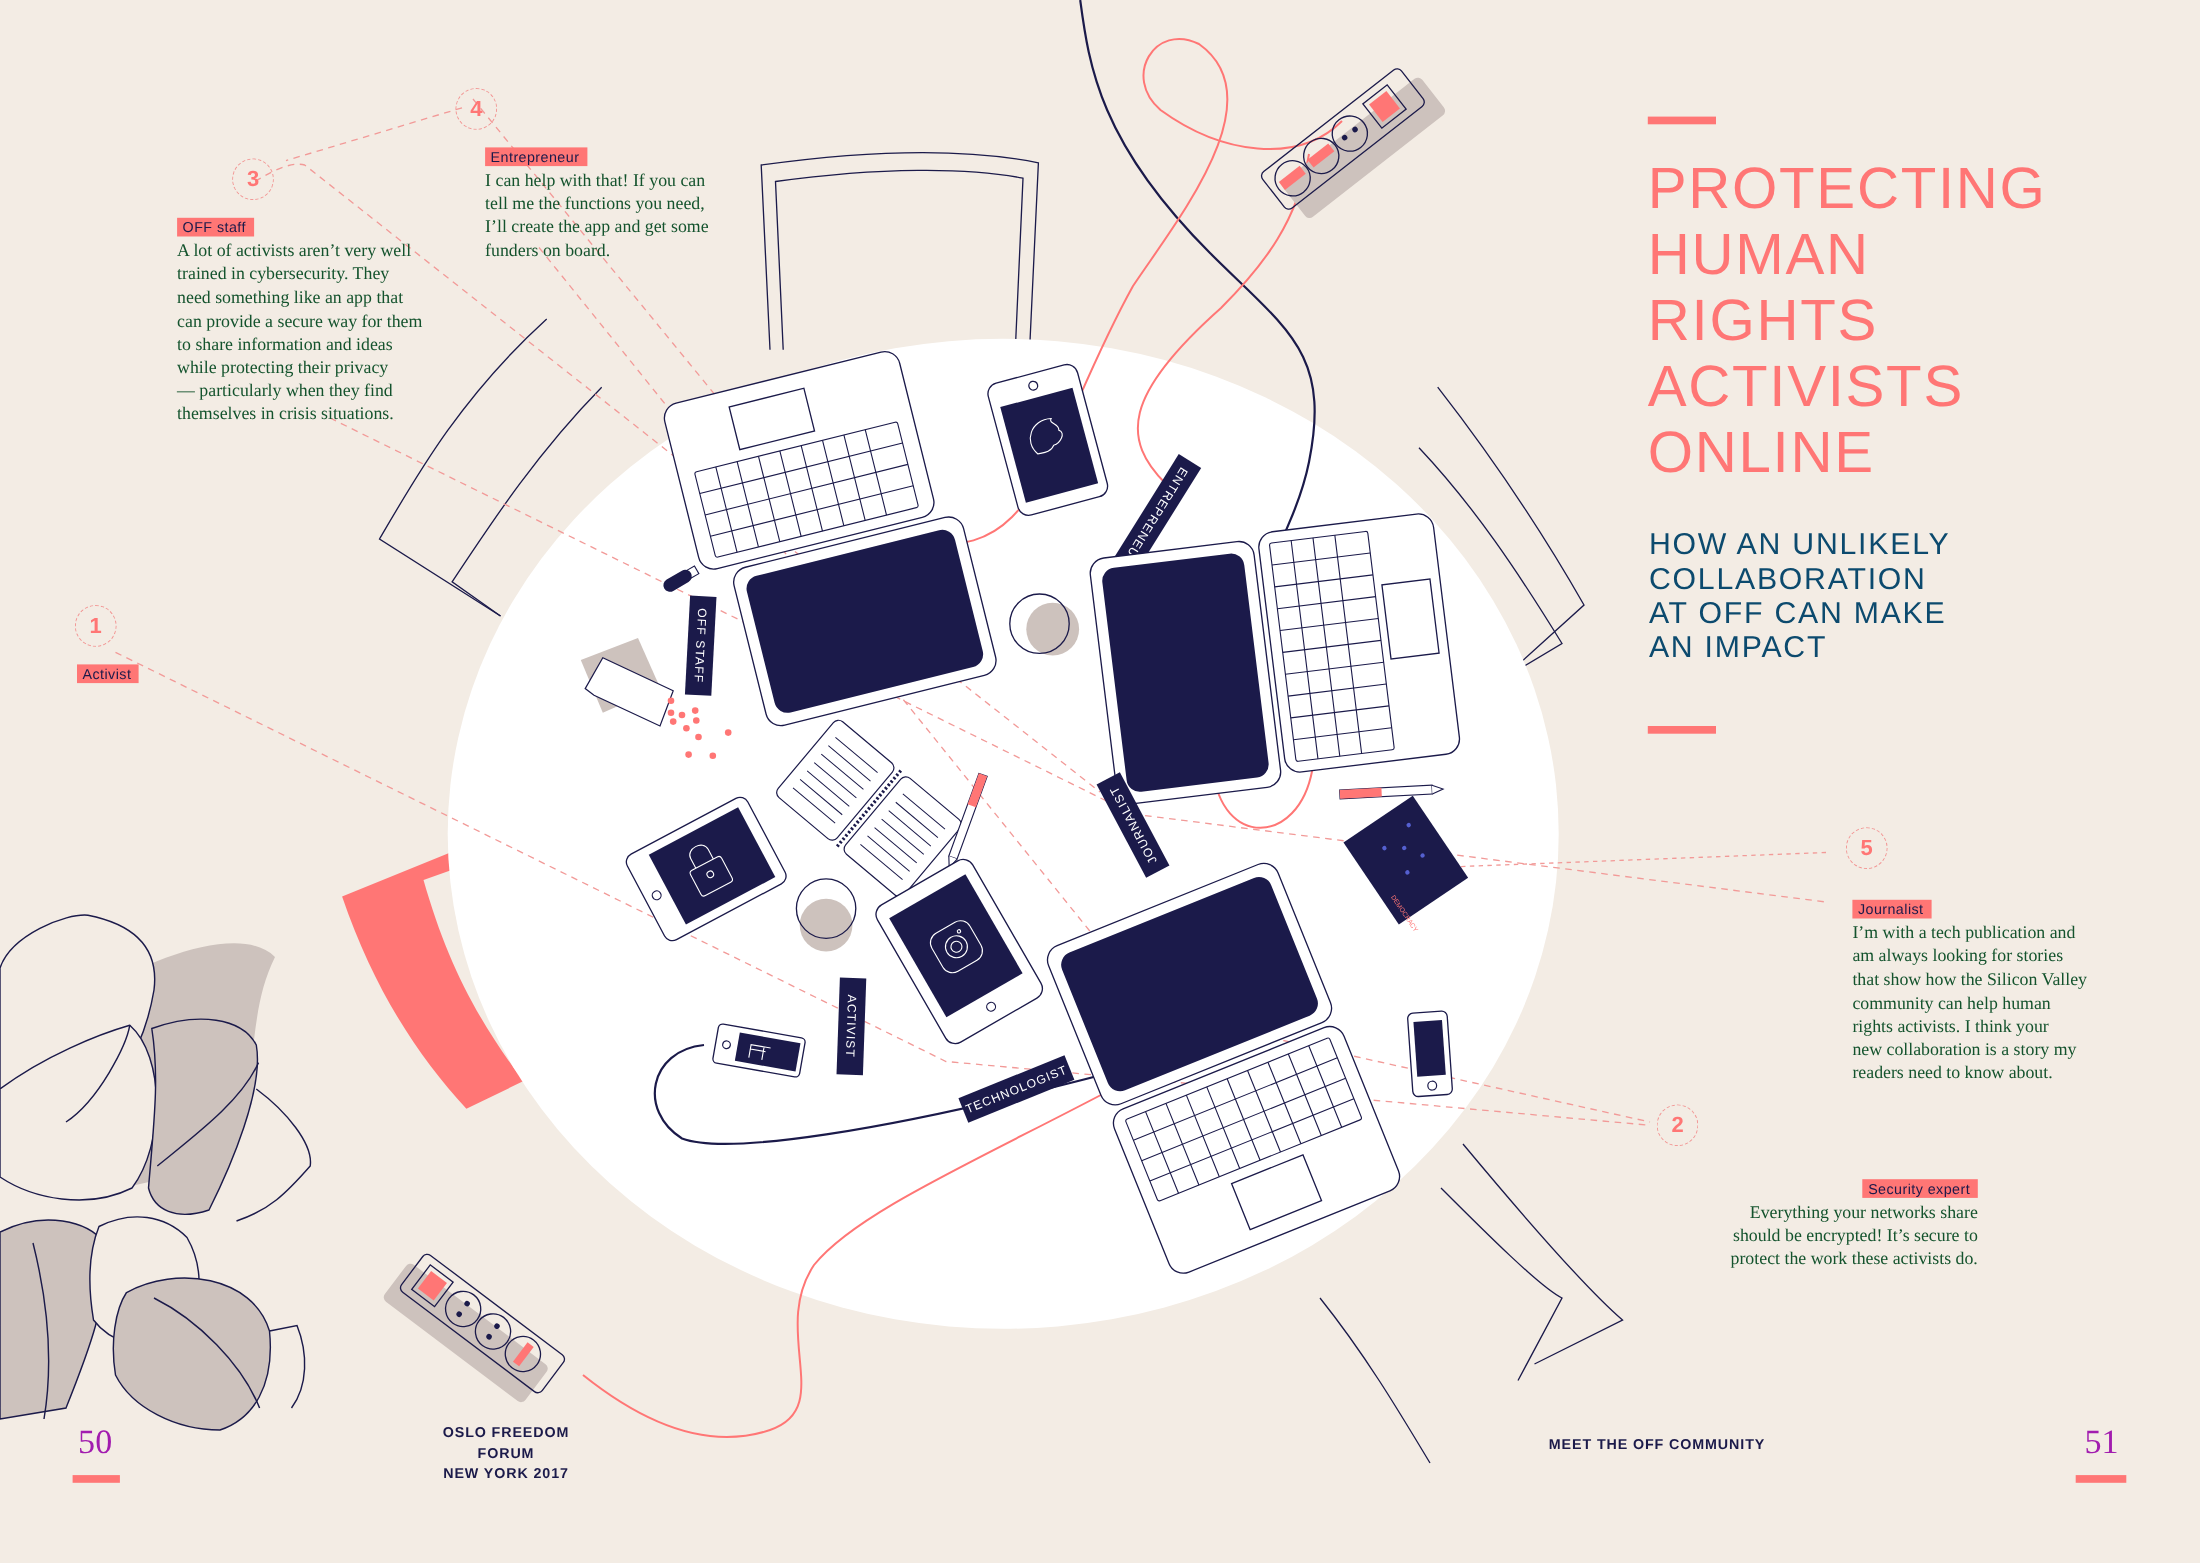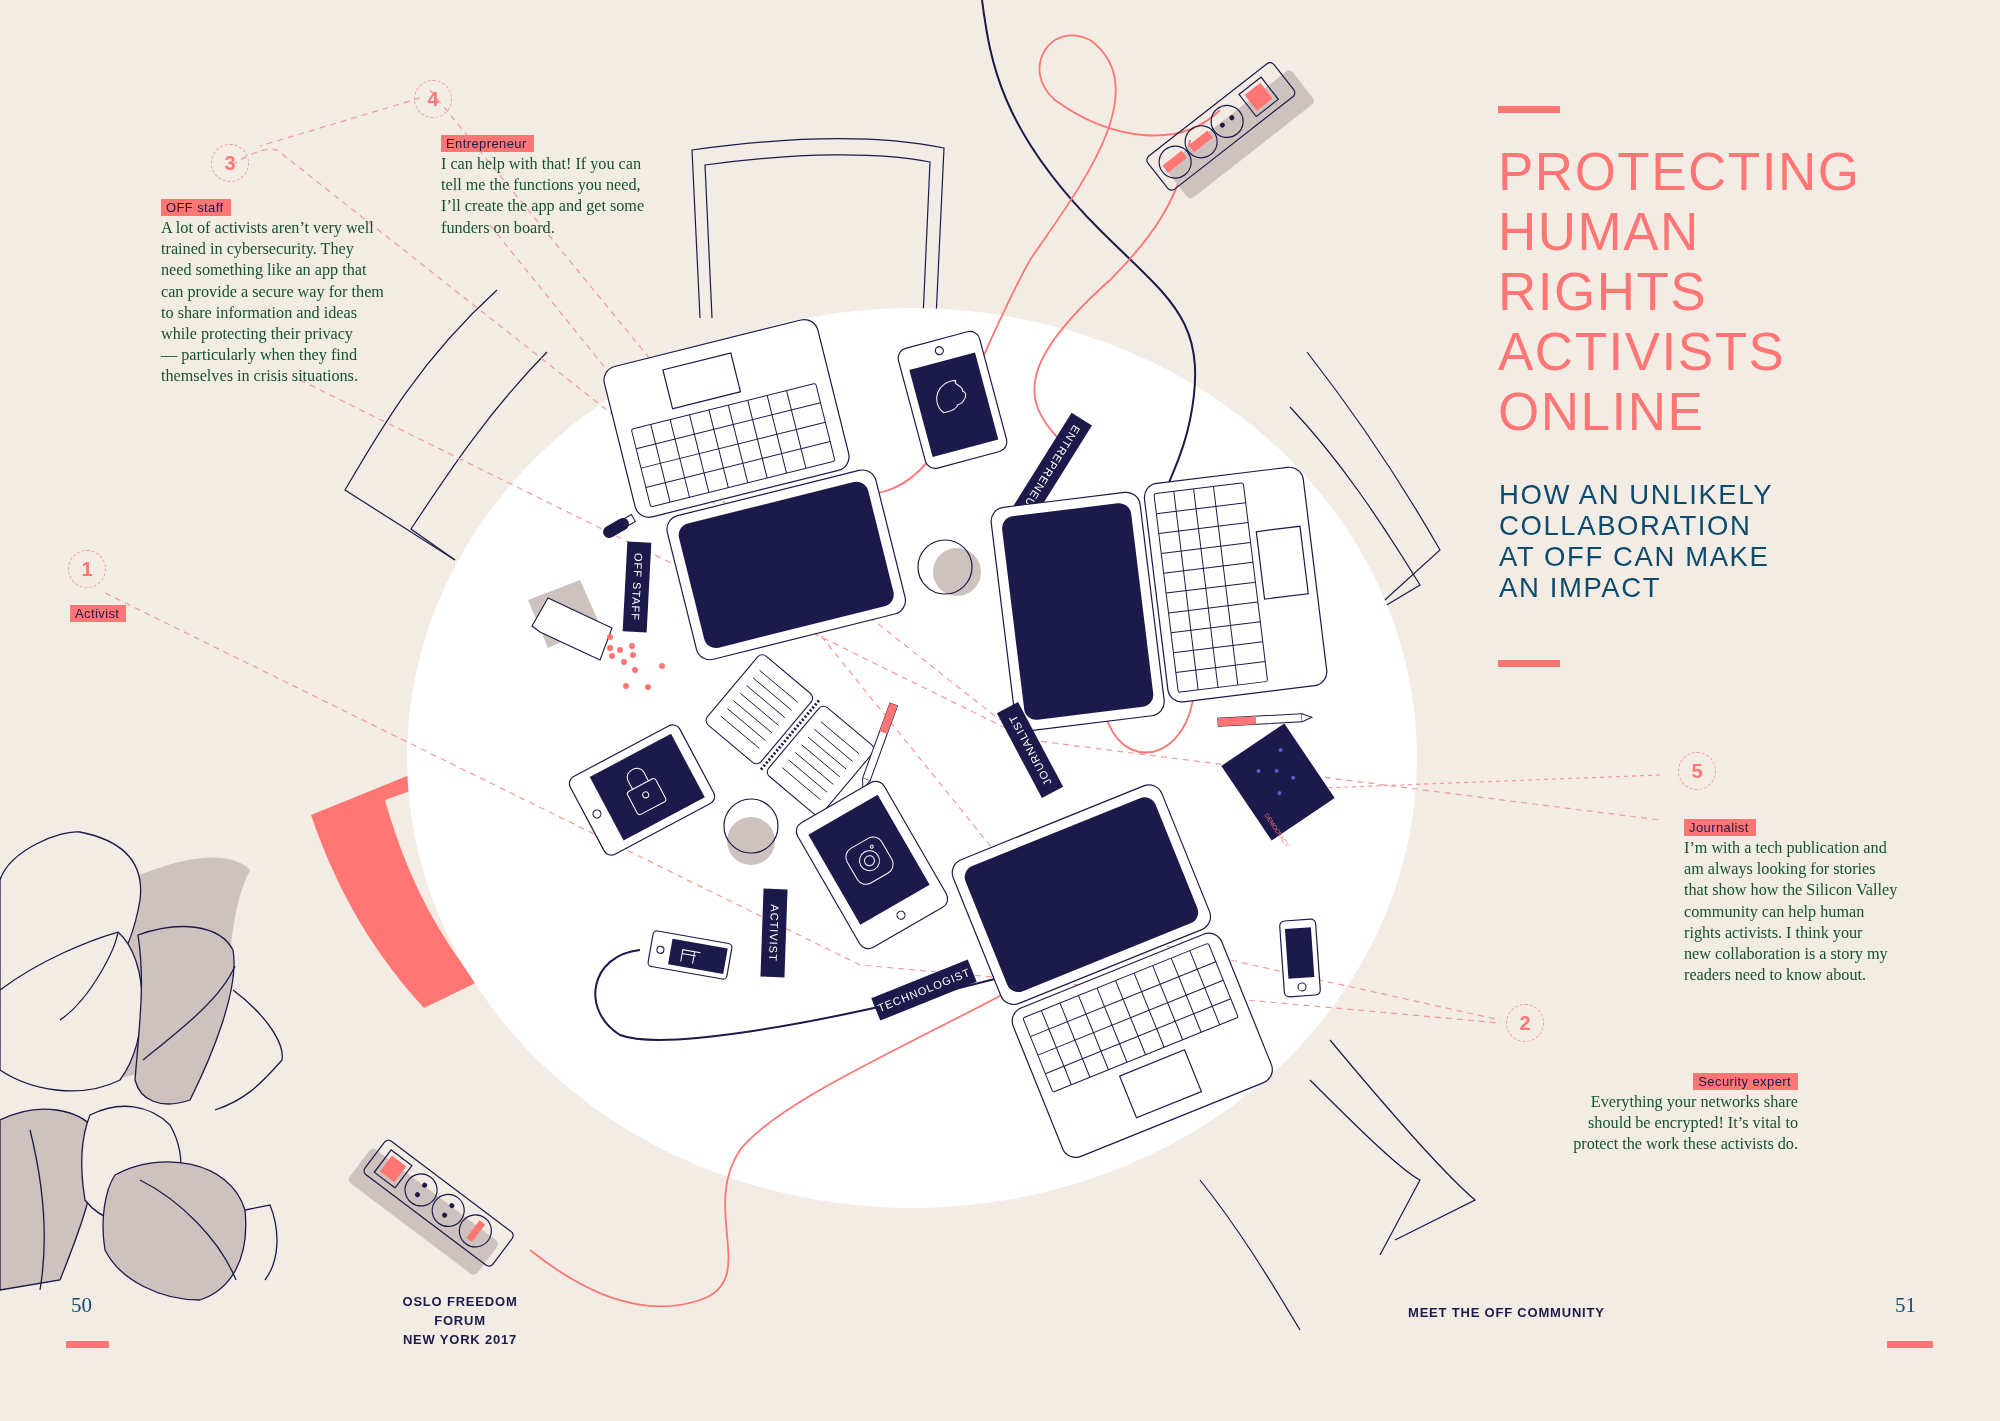--- a/index.html
+++ b/index.html
@@ -31,21 +31,21 @@
     font-family: "Liberation Sans", "DejaVu Sans", sans-serif;
     color: #ff7675; font-size: 53px; line-height: 60px; letter-spacing: 1.5px;
     margin: 0; white-space: pre-line; font-weight: normal;
   }
   .sub-title {
     font-family: "Liberation Sans", "DejaVu Sans", sans-serif;
     color: #0c4a6e; font-size: 27.5px; line-height: 31px; letter-spacing: 1.6px;
     margin: 0; white-space: pre-line; font-weight: normal;
   }
   .folio {
-    position: absolute; font-size: 21px; color: #0c4a6e; line-height: 1;
+    position: absolute; font-size: 31px; color: #a21caf; line-height: 1;
   }
   .footer-text {
     position: absolute; font-family: "Liberation Sans", "DejaVu Sans", sans-serif;
     font-size: 13px; letter-spacing: 0.8px; color: #1b1a4a; font-weight: bold;
     text-align: center; line-height: 19px;
   }
   .badge-text { font-family: "Liberation Sans", "DejaVu Sans", sans-serif; font-size: 11px; fill: #ffffff; letter-spacing: 1px; }
 </style>
 </head>
 <body>
@@ -316,21 +316,21 @@
 <div class="num-circle" style="left:414px; top:80px;">4</div>
 <div class="num-circle" style="left:1678px; top:752px;">5</div>
 
 <div class="callout" style="left:70px; top:604px; width:300px;">
   <span class="role-tag">Activist</span>
 </div>
 
 <div class="callout" style="left:1498px; top:1072px; width:300px;text-align:right;">
   <span class="role-tag">Security expert</span>
   <p class="quote">Everything your networks share
-should be encrypted! It’s vital to
+should be encrypted! It’s secure to
 protect the work these activists do.</p>
 </div>
 
 <div class="callout" style="left:161px; top:198px; width:300px;">
   <span class="role-tag">OFF staff</span>
   <p class="quote">A lot of activists aren’t very well
 trained in cybersecurity. They
 need something like an app that
 can provide a secure way for them
 to share information and ideas

